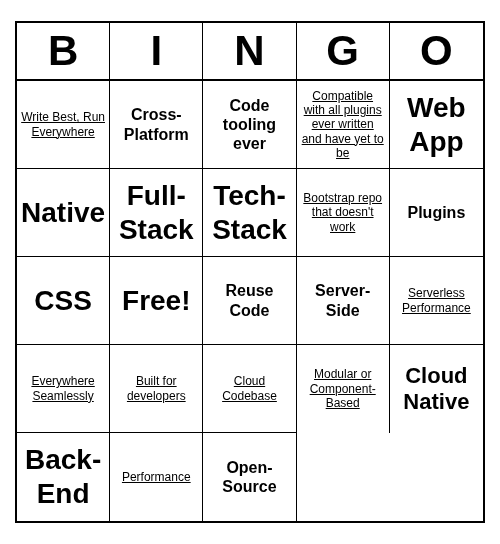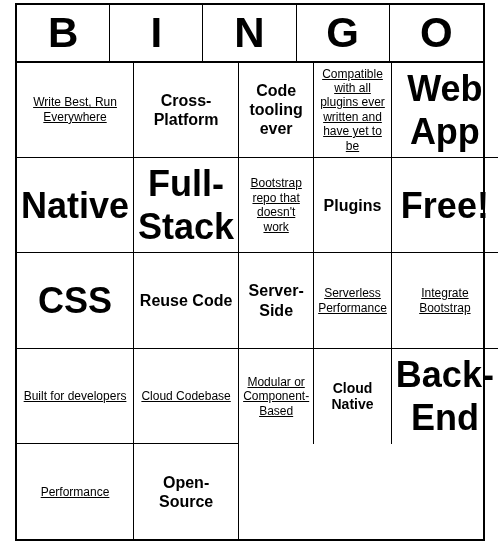--- a/index.html
+++ b/index.html
@@ -62,26 +62,26 @@
 
     .bingo-cell:nth-child(5n) {
       border-right: none;
     }
 
     .bingo-cell:nth-last-child(-n+5) {
       border-bottom: none;
     }
 
     .cell-large {
-      font-size: 14px;
+      font-size: 22px;
       font-weight: bold;
     }
 
     .cell-xlarge {
-      font-size: 36px;
+      font-size: 28px;
       font-weight: bold;
     }
 
     .cell-medium {
       font-size: 16px;
       font-weight: bold;
     }
 
     .cell-small {
       font-size: 12px;
@@ -117,42 +117,45 @@
       <div class="bingo-cell">
         <span class="cell-xlarge">Web App</span>
       </div>
       <div class="bingo-cell">
         <span class="cell-xlarge">Native</span>
       </div>
       <div class="bingo-cell">
         <span class="cell-xlarge">Full-Stack</span>
       </div>
       <div class="bingo-cell">
+        <span class="cell-xlarge">Tech-Stack</span>
+      </div>
+      <div class="bingo-cell">
         <span class="cell-small">Bootstrap repo that doesn't work</span>
       </div>
       <div class="bingo-cell">
         <span class="cell-medium">Plugins</span>
       </div>
       <div class="bingo-cell">
-        <span class="cell-xlarge">Free!</span>
+        <span class="cell-xlarge">CSS</span>
       </div>
       <div class="bingo-cell">
-        <span class="cell-xlarge">CSS</span>
+        <span class="cell-xlarge">Free!</span>
       </div>
       <div class="bingo-cell">
         <span class="cell-medium">Reuse Code</span>
       </div>
       <div class="bingo-cell">
         <span class="cell-medium">Server-Side</span>
       </div>
       <div class="bingo-cell">
         <span class="cell-small">Serverless Performance</span>
       </div>
       <div class="bingo-cell">
-        <span class="cell-small">Integrate Bootstrap</span>
+        <span class="cell-small">Everywhere Seamlessly</span>
       </div>
       <div class="bingo-cell">
         <span class="cell-small">Built for developers</span>
       </div>
       <div class="bingo-cell">
         <span class="cell-small">Cloud Codebase</span>
       </div>
       <div class="bingo-cell">
         <span class="cell-small">Modular or Component-Based</span>
       </div>

